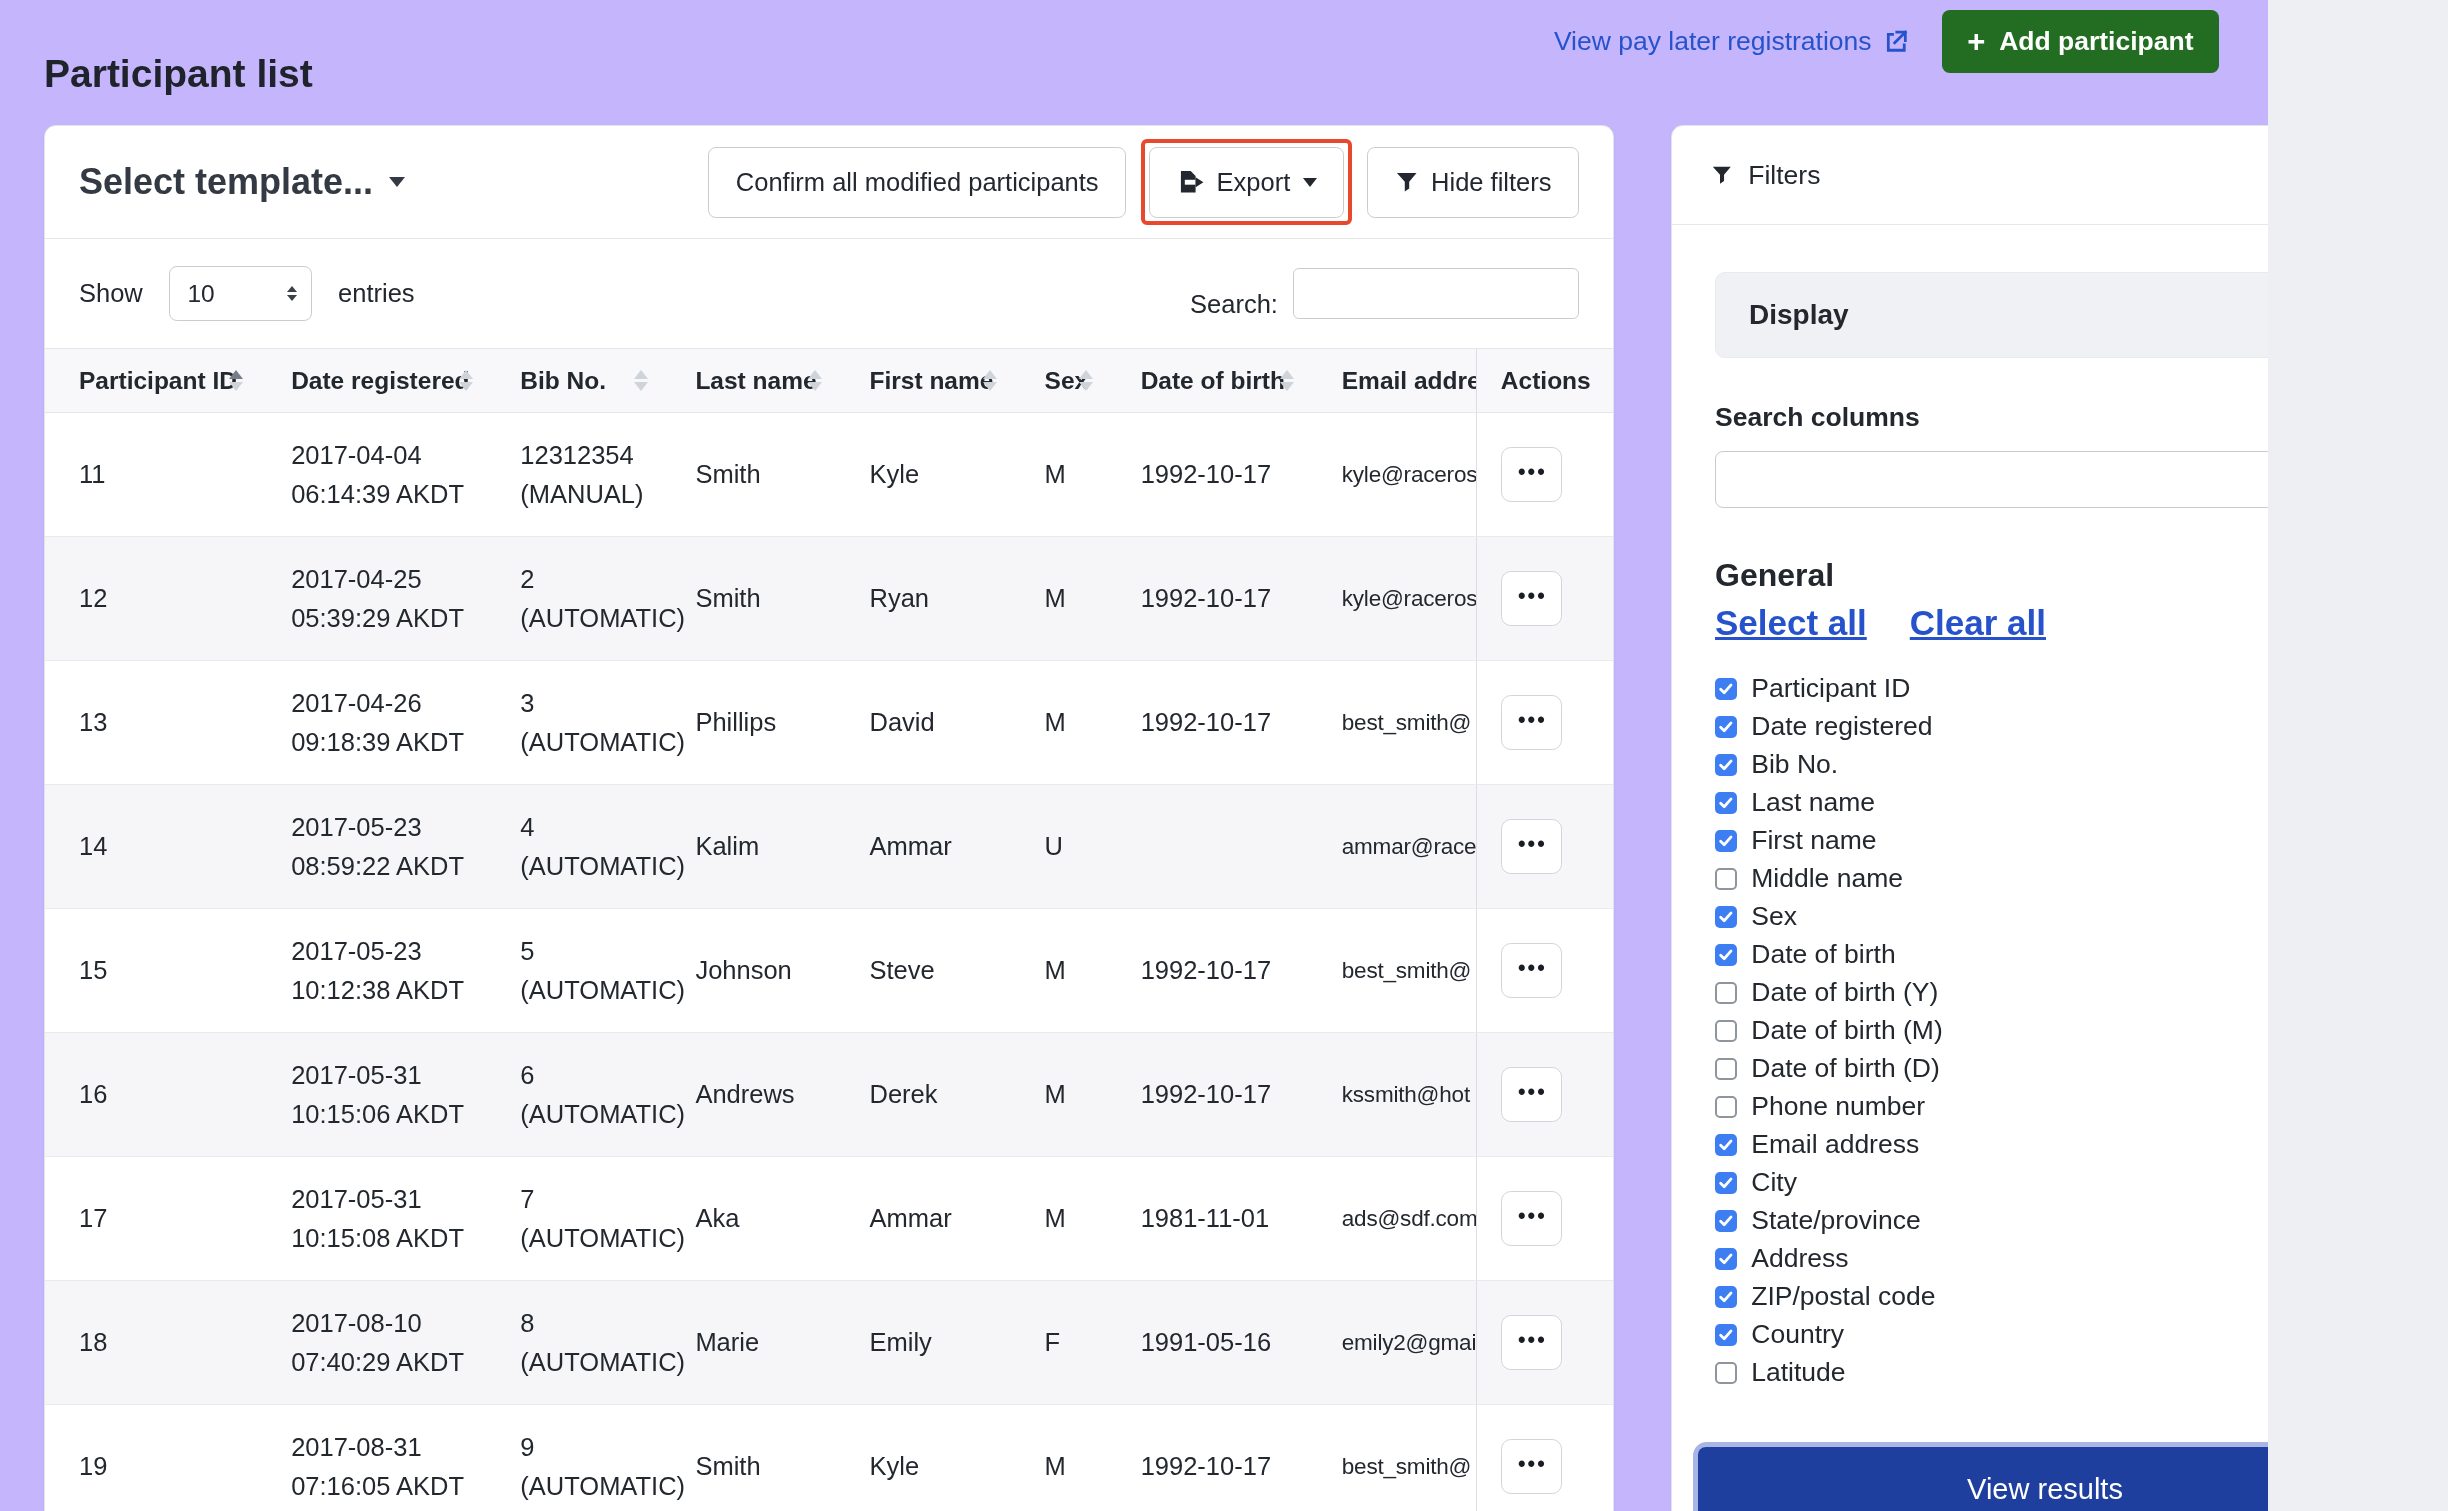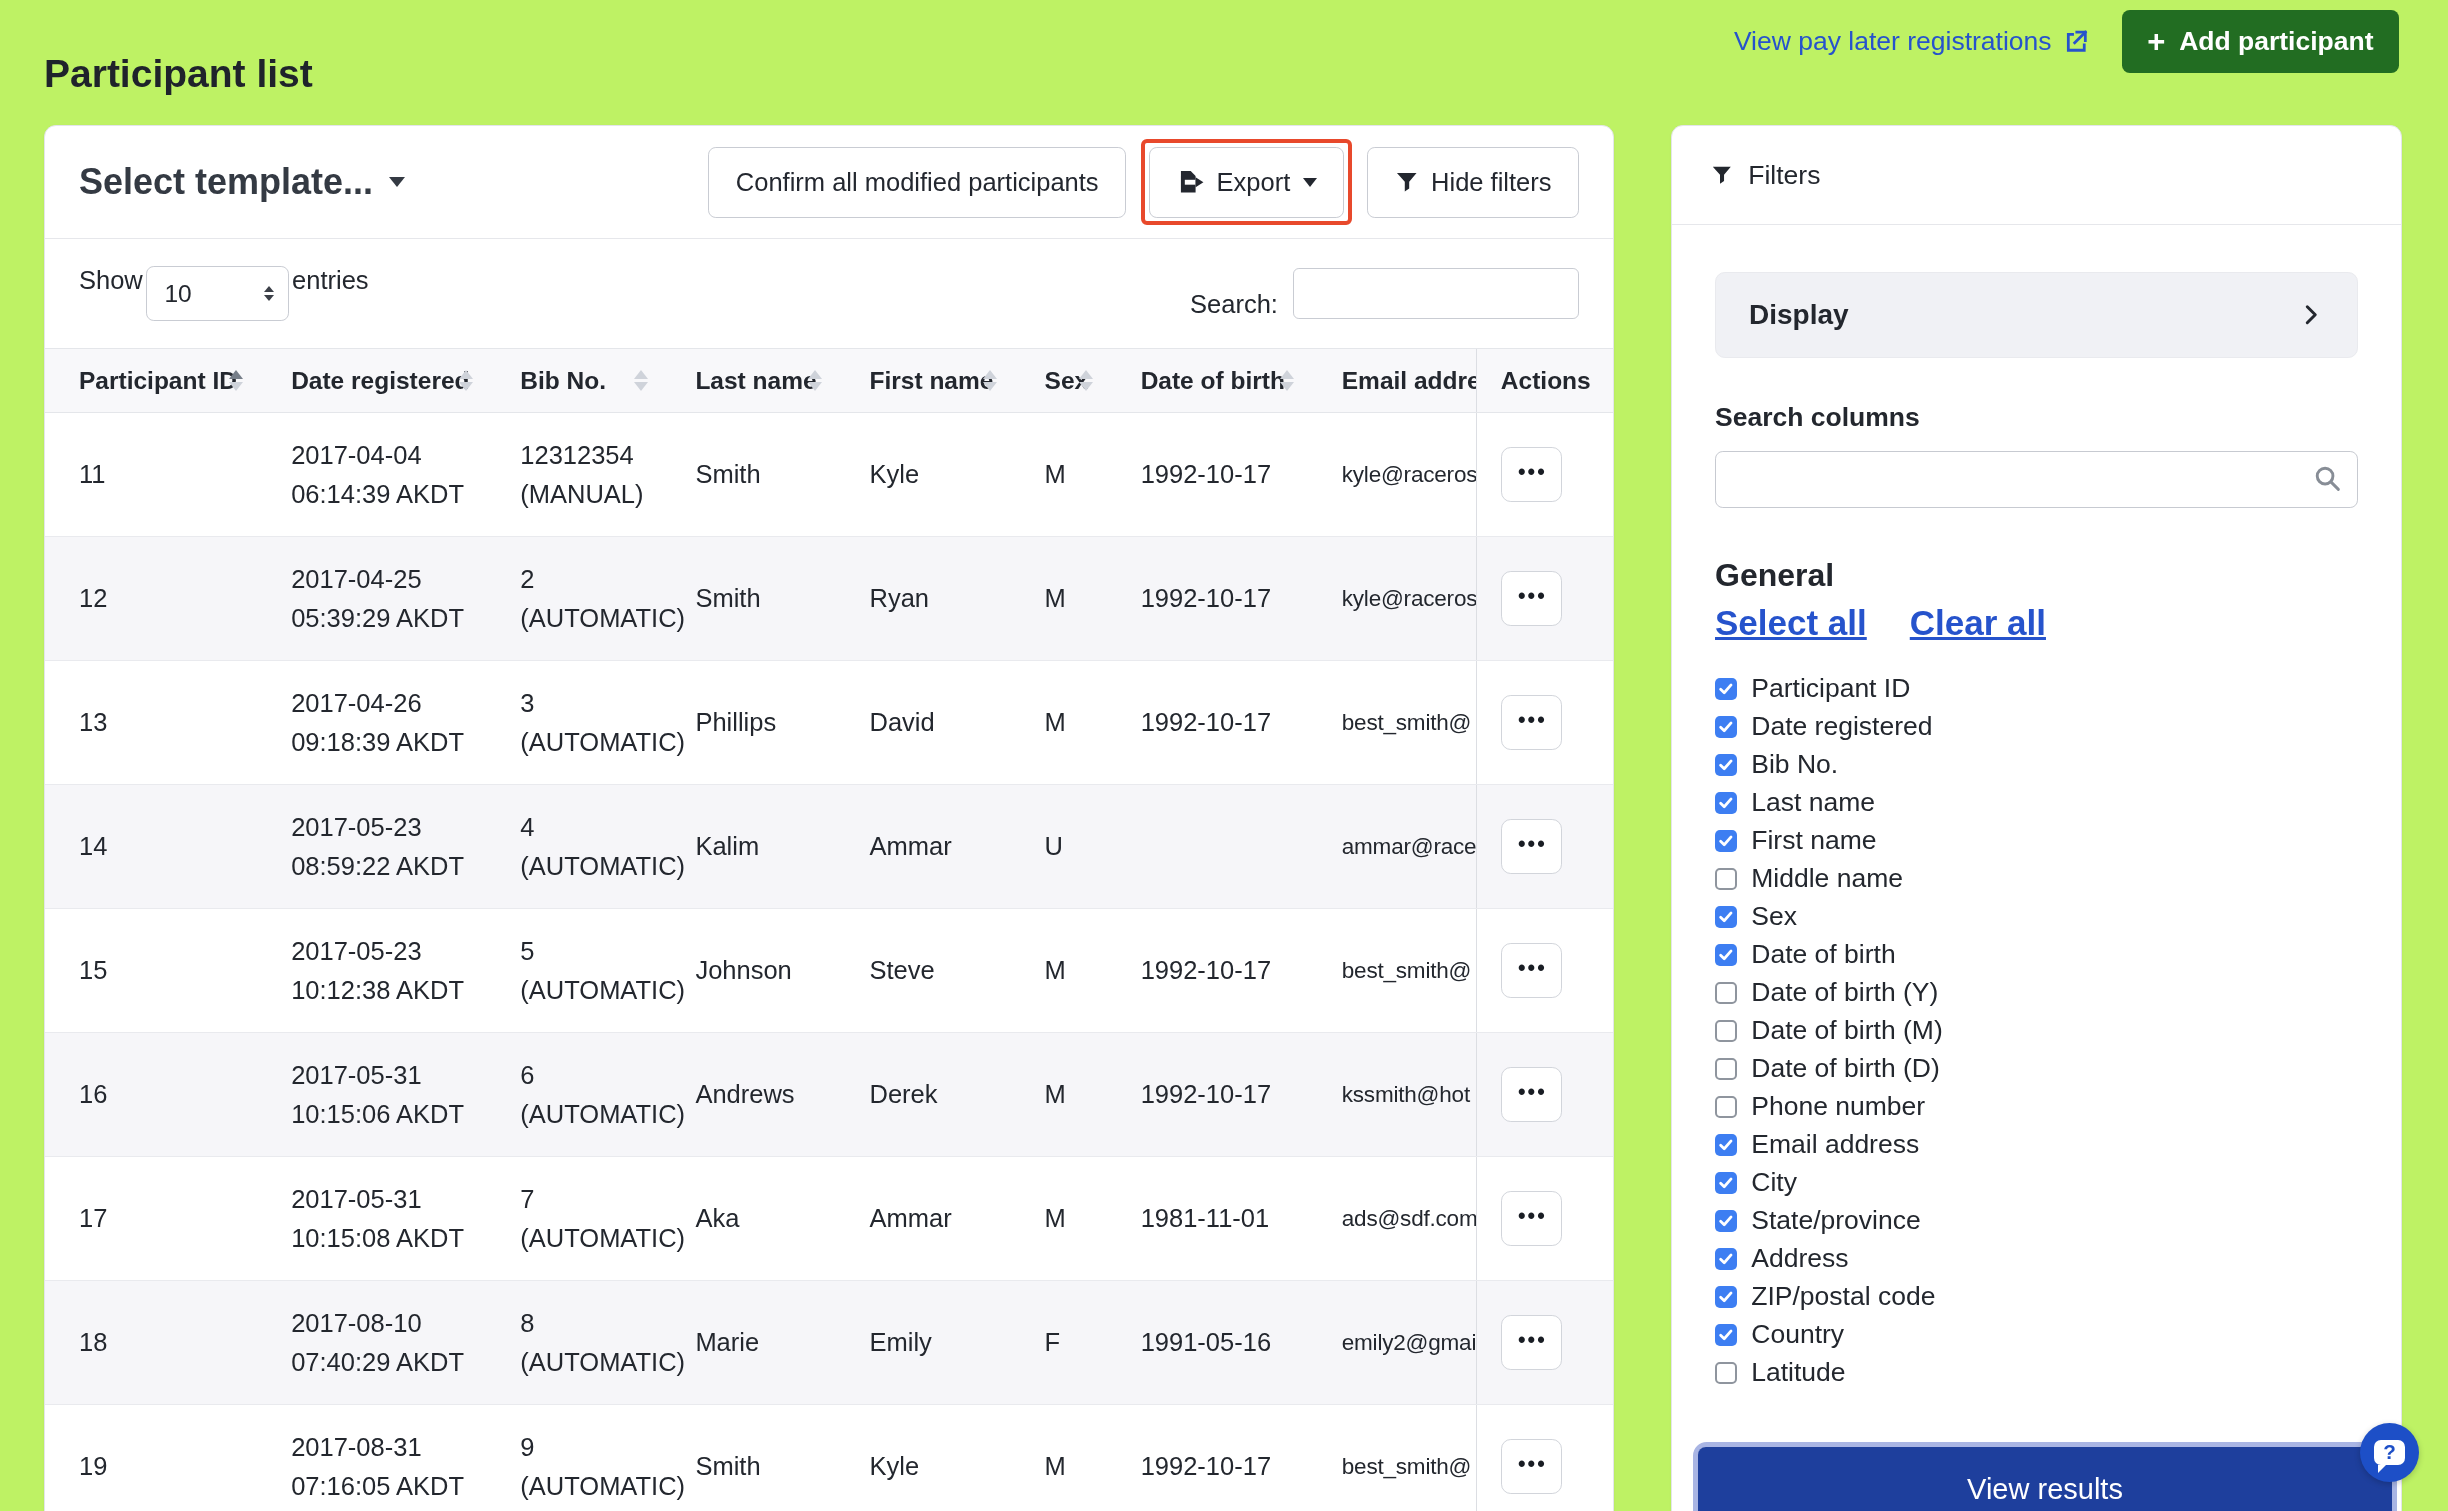--- a/index.html
+++ b/index.html
@@ -1,16 +1,16 @@
 <!DOCTYPE html>
 <html style="--accent_green: #226d22; --link_blue: #2653cc; --checkbox_blue: #3d7ef2; --primary_blue: #1e3f9d; --focus_ring: #a9b5e4; --highlight_red: #e8492c; --help_blue: #1d4fc7;"><head>
 <meta charset="utf-8">
 <style>
   html,body{margin:0;padding:0;background:#edeff3;}
-  #stage{position:relative;width:2448px;height:1511px;overflow:hidden;background:#bef264;
+  #stage{position:relative;width:2268px;height:1511px;overflow:hidden;background:#c4b5fd;
          font-family:"Liberation Sans",sans-serif;color:#23272e;}
   
   .page-title{position:absolute;left:44px;top:25.5px;font-size:39px;font-weight:700;color:#1f232b;}
   .top-actions{position:absolute;top:10px;right:49px;height:63px;display:flex;align-items:center;gap:33px;}
   .pay-later-link{display:flex;align-items:center;gap:11.8px;color:var(--link_blue,#2653cc);
                   font-size:26.5px;cursor:pointer;text-decoration:none;}
   .add-participant{height:63px;padding:0 25.5px;border:none;border-radius:7.8px;display:flex;align-items:center;gap:13.7px;
                    background:var(--accent_green,#226d22);color:#fff;font-size:26.5px;font-weight:600;cursor:pointer;
                    font-family:inherit;}
   .plus-glyph{font-size:31px;font-weight:700;line-height:1;}
@@ -24,21 +24,21 @@
   .select-template{display:flex;align-items:center;gap:15.7px;font-size:36px;font-weight:600;color:#343a43;cursor:pointer;}
   .caret{display:inline-block;width:0;height:0;border-left:8.8px solid transparent;border-right:8.8px solid transparent;
          border-top:10.8px solid currentColor;}
   .toolbar-buttons{margin-left:auto;display:flex;align-items:center;gap:15px;}
   .btn{height:71px;display:flex;align-items:center;gap:12.7px;padding:0 26.5px;background:#fff;
        border:1px solid #c9ccd3;border-radius:7.8px;font-size:25.5px;color:#23272f;cursor:pointer;font-family:inherit;}
   .export-highlight{border:4.9px solid var(--highlight_red,#e8492c);border-radius:5.9px;padding:3.9px;margin:-8.8px 0;}
   .icon{flex:none;display:inline-flex;}
   
   .controls-row{height:109px;display:flex;align-items:center;justify-content:space-between;padding:0 34px;}
-  .show-entries{display:flex;gap:3px;font-size:25.5px;}
+  .show-entries{display:flex;align-items:center;gap:26px;font-size:25.5px;}
   .page-size{width:110px;height:53px;border:1px solid #c9ccd3;border-radius:7.8px;display:flex;align-items:center;
              justify-content:space-between;padding:0 13.7px 0 17.6px;font-size:24.5px;cursor:pointer;background:#fff;}
   .spinner{display:flex;flex-direction:column;gap:2.9px;}
   .spinner i{width:0;height:0;border-left:5.9px solid transparent;border-right:5.9px solid transparent;display:block;}
   .spinner .su{border-bottom:6.9px solid #3c4048;}
   .spinner .sd{border-top:6.9px solid #3c4048;}
   .search-box{display:flex;align-items:flex-end;gap:14.7px;font-size:25.5px;}
   .search-input{width:257px;height:49px;border:1px solid #c9ccd3;border-radius:5.9px;font-size:24.5px;padding:0 13.7px;
                 font-family:inherit;background:#fff;outline:none;}
   

